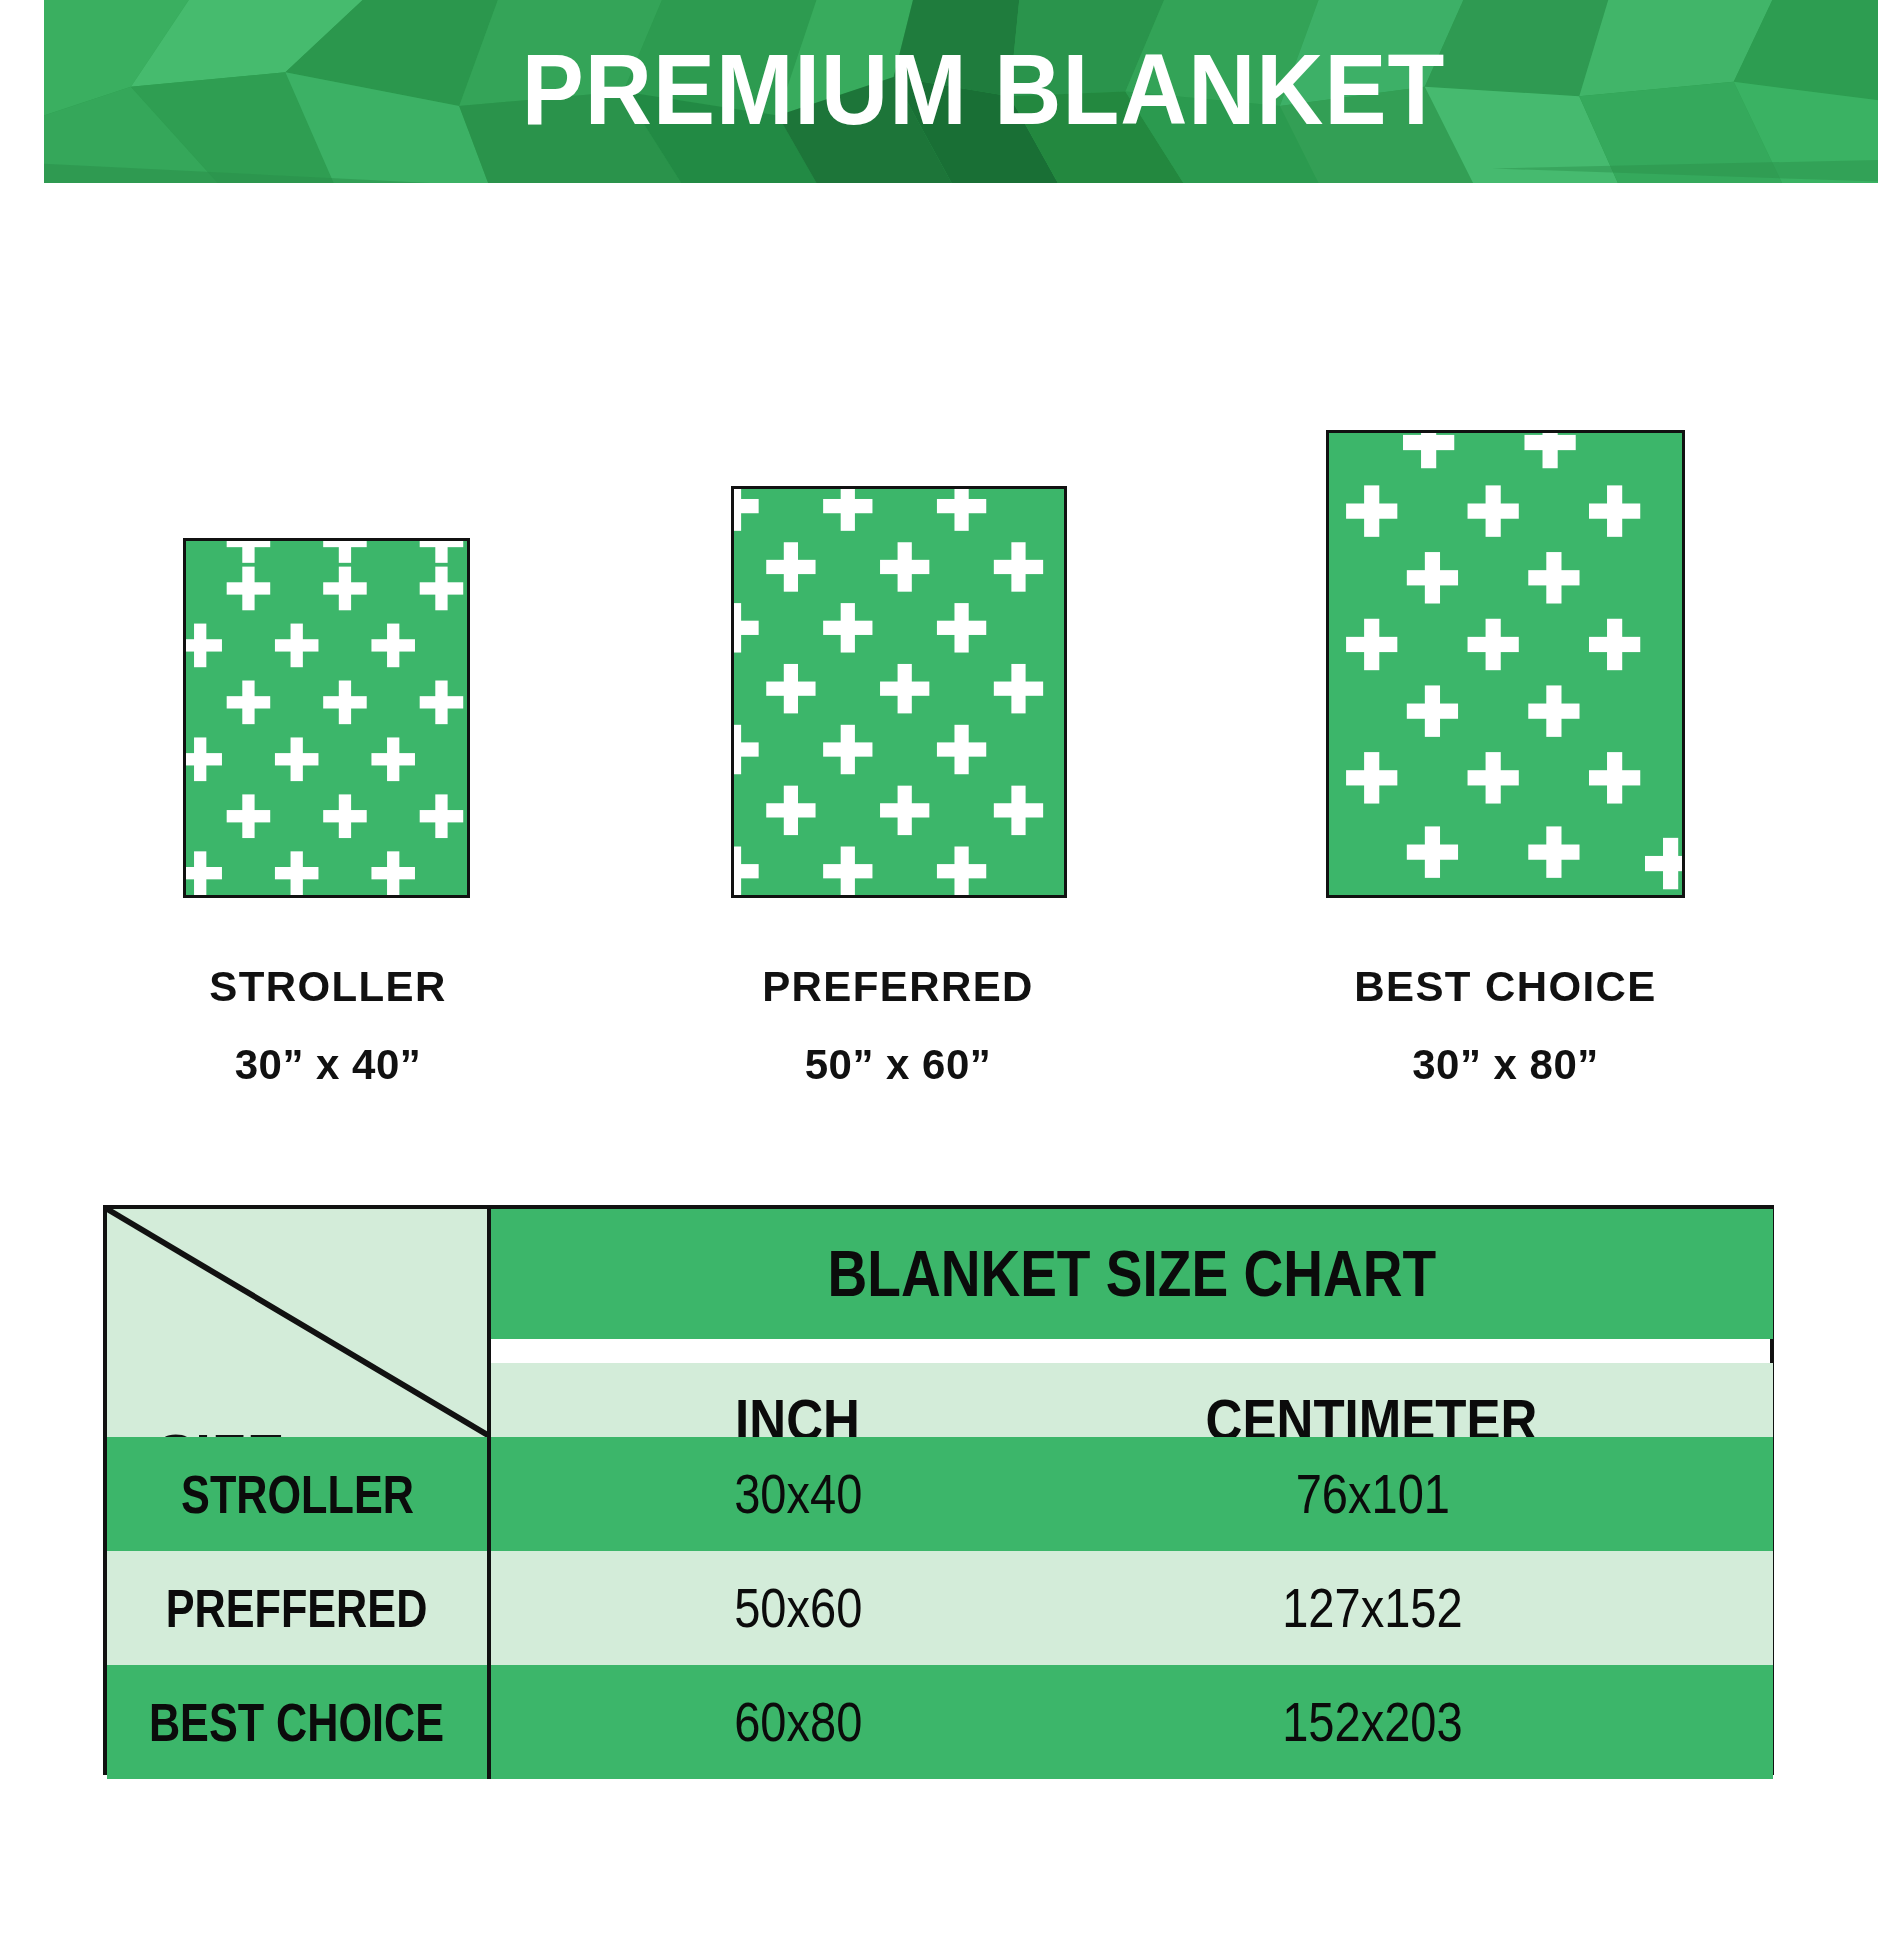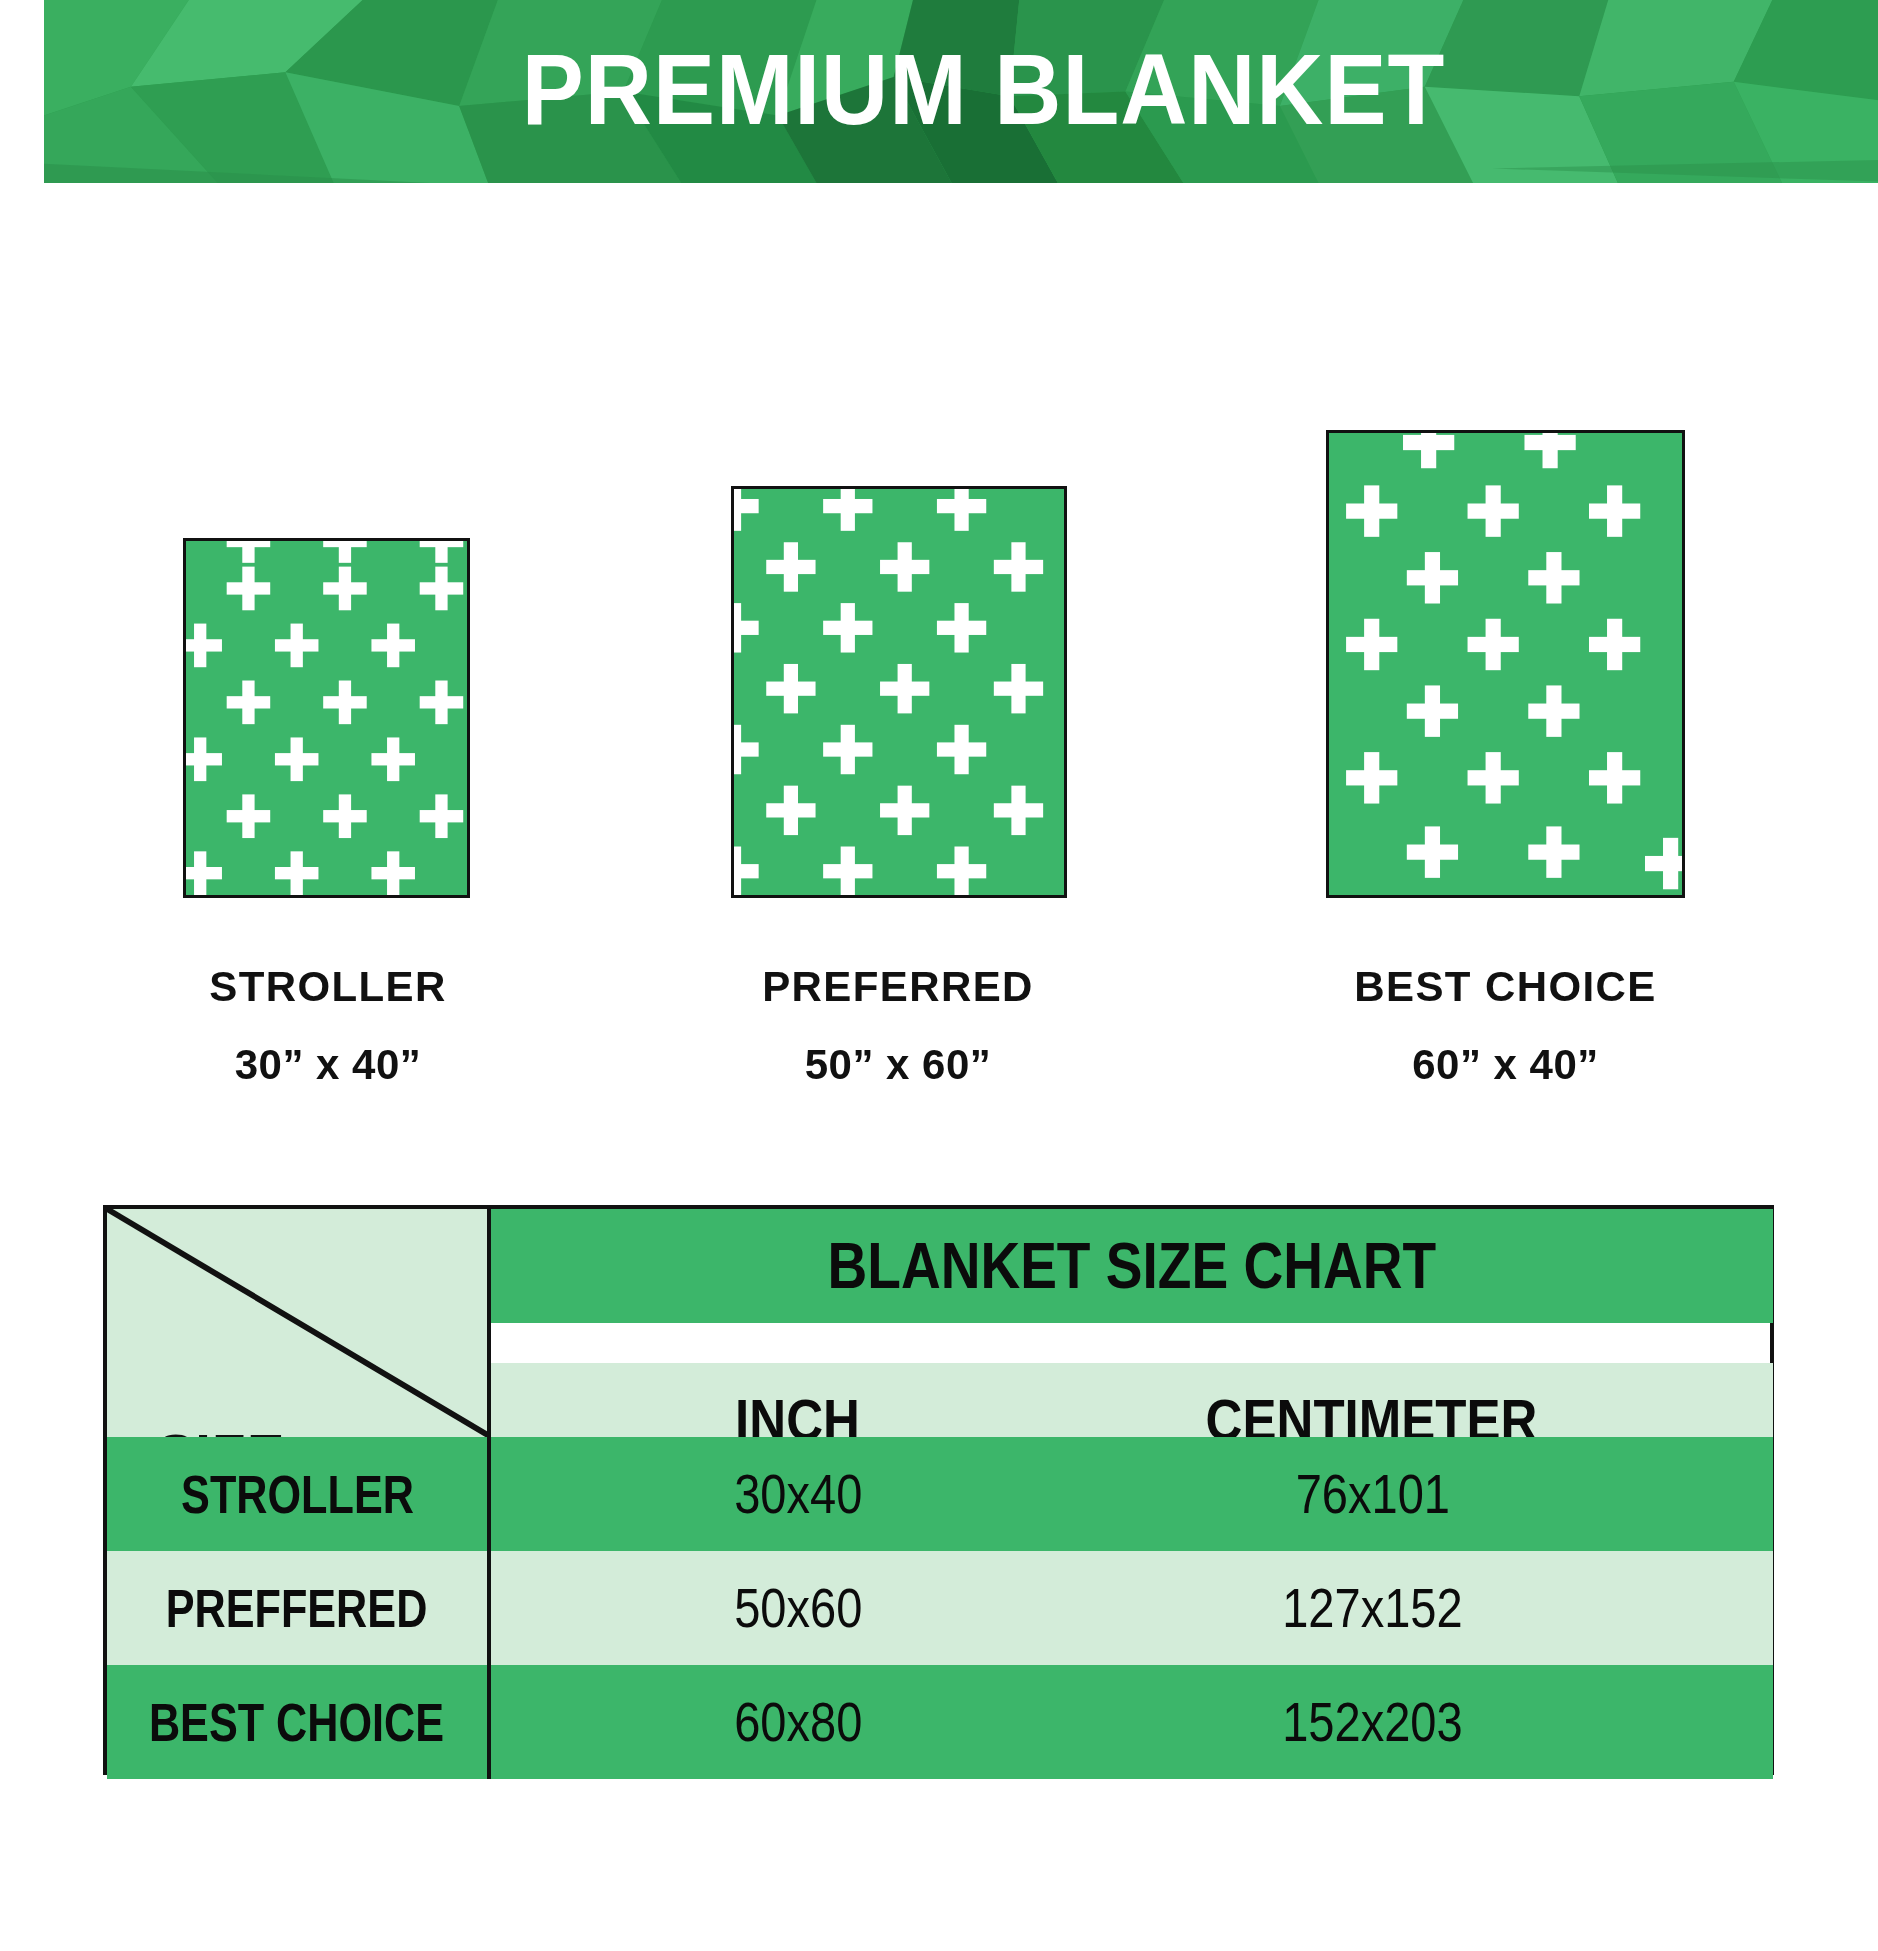--- a/index.html
+++ b/index.html
@@ -96,21 +96,21 @@
     position:absolute;
     left:50px; bottom:23px;
     font-size:56px; font-weight:bold; color:#111111;
     letter-spacing:1px;
     line-height:1;
   }
 
   
   .title-band {
     position:absolute; left:384px; top:0;
-    width:1282px; height:114px;
+    width:1282px; height:130px;
     background:#3cb66a;
     display:flex; align-items:center; justify-content:center;
   }
   .title-band span {
     font-size:64px; font-weight:bold; color:#0b0b0b;
     transform:scaleX(0.86);
     letter-spacing:0px;
     line-height:1;
     white-space:nowrap;
   }
@@ -301,21 +301,21 @@
   <div class="label-dims">30” x 40”</div>
 </div>
 
 <div class="label-block lb-medium">
   <div class="label-name">PREFERRED</div>
   <div class="label-dims">50” x 60”</div>
 </div>
 
 <div class="label-block lb-large">
   <div class="label-name">BEST CHOICE</div>
-  <div class="label-dims">60” x 40”</div>
+  <div class="label-dims">30” x 80”</div>
 </div>
 
 <div class="size-table">
   <div class="tbl-inner">
 
     <div class="size-cell">
       <svg class="diag" viewBox="0 0 398 236" preserveAspectRatio="none">
         <line x1="0" y1="0" x2="398" y2="236" stroke="#111111" stroke-width="6"></line>
       </svg>
       <div class="size-label">SIZE</div>

